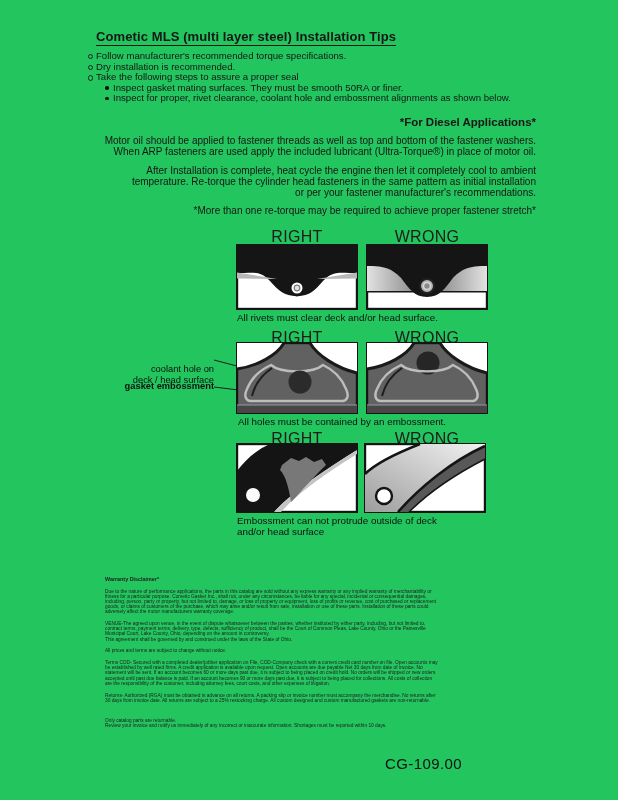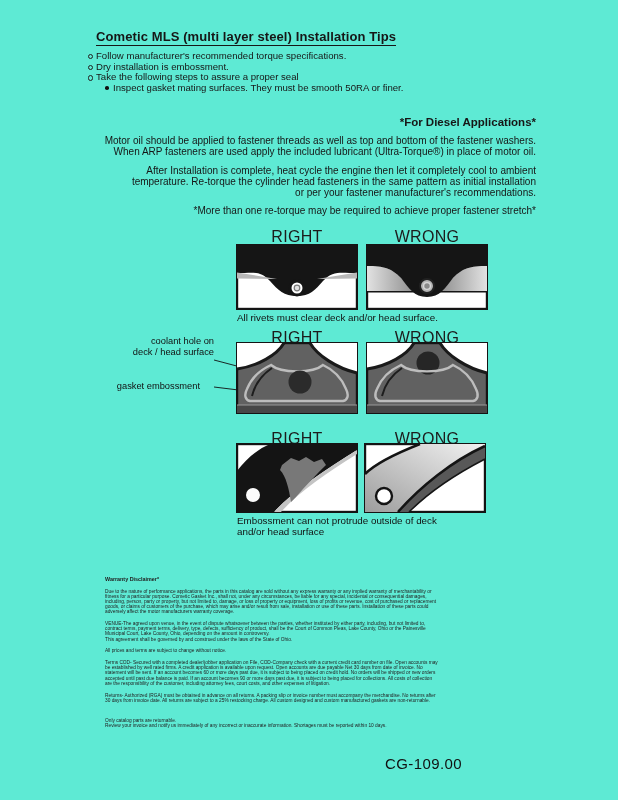--- a/index.html
+++ b/index.html
@@ -1,17 +1,17 @@
 <!DOCTYPE html>
 <html><head>
 <meta charset="utf-8">
 <style>
   html,body{margin:0;padding:0;background:#e8e8e8;}
   .page{
-    position:relative;width:618px;height:800px;background:#5eead4;
+    position:relative;width:618px;height:800px;background:#22c55e;
     font-family:"Liberation Sans","DejaVu Sans",sans-serif;color:#161616;
     overflow:hidden;margin:0 auto;
   }
   
   .tips{position:absolute;left:88px;top:27px;width:470px;}
   .doc-title{
     display:inline-block;margin:0 0 5px 8px;font-size:13px;font-weight:bold;
     border-bottom:1.6px solid #161616;padding-bottom:1px;letter-spacing:.1px;
   }
   .bullet-row{display:flex;align-items:flex-start;line-height:10.6px;font-size:9.6px;}
@@ -47,33 +47,39 @@
     <div class="bullet-row">
       <span class="b-mark">
           <span class="b-circle"></span>
         </span>
       <span>Follow manufacturer's recommended torque specifications.</span>
     </div>
     <div class="bullet-row">
       <span class="b-mark">
           <span class="b-circle"></span>
         </span>
-      <span>Dry installation is embossment.</span>
+      <span>Dry installation is recommended.</span>
     </div>
     <div class="bullet-row">
       <span class="b-mark">
           <span class="b-circle"></span>
         </span>
       <span>Take the following steps to assure a proper seal</span>
     </div>
     <div class="bullet-row sub">
       <span class="b-mark">
           <span class="b-dot"></span>
         </span>
       <span>Inspect gasket mating surfaces.  They must be smooth 50RA or finer.</span>
+    </div>
+    <div class="bullet-row sub">
+      <span class="b-mark">
+          <span class="b-dot"></span>
+        </span>
+      <span>Inspect for proper, rivet clearance, coolant hole and embossment alignments as shown below.</span>
     </div>
   </div>
 
   <div class="diesel">
     <h2 class="diesel-heading">*For Diesel Applications*</h2>
     <p>Motor oil should be applied to fastener threads as well as top and bottom of the fastener washers.
 When ARP fasteners are used apply the included lubricant (Ultra-Torque®) in place of motor oil.</p>
     <p>After Installation is complete, heat cycle the engine then let it completely cool to ambient
 temperature. Re-torque the cylinder head fasteners in the same pattern as initial installation
 or per your fastener manufacturer's recommendations.</p>
@@ -112,23 +118,23 @@
       <path d="M1,1 H121 V22 C104,22 97,24 87,34 C79,44 74,53 61,53 C48,53 43,44 35,34 C25,24 18,22 1,22 Z" fill="#151515"></path>
       <circle cx="61" cy="42" r="7" fill="#b5b5b5" stroke="#222222" stroke-width="2"></circle>
       <circle cx="61" cy="42" r="3.4" fill="#8a8a8a" stroke="#d8d8d8" stroke-width="1.4"></circle>
     </svg>
   </div>
   <div class="dcaption" style="left:237px;top:312px;">All rivets must clear deck and/or head surface.</div>
 
   <div class="dlabel" style="left:236px;top:329px;">RIGHT</div>
   <div class="dlabel" style="left:366px;top:329px;">WRONG</div>
 
-  <div class="annot" style="left:114px;top:336px;">coolant hole on
+  <div class="annot" style="left:114px;top:364px;">coolant hole on
 deck / head surface</div>
-  <div class="annot" style="left:100px;top:381px;">gasket embossment</div>
+  <div class="annot" style="left:114px;top:381px;font-weight:bold;">gasket embossment</div>
   <svg class="leader" width="100" height="48" viewBox="0 0 100 48">
     <line x1="9" y1="8" x2="96" y2="31" stroke="#111" stroke-width="0.9"></line>
     <line x1="9" y1="35" x2="66" y2="42" stroke="#111" stroke-width="0.9"></line>
   </svg>
 
   <div class="dbox" style="left:236px;top:342px;">
     <svg width="122" height="72" viewBox="0 0 122 72">
       <rect x="1" y="1" width="120" height="70" fill="#616161" stroke="#141414" stroke-width="2.4"></rect>
       <path d="M1,1 H48 C41,13 22,24 1,27 Z" fill="#ffffff"></path>
       <path d="M48,1 C41,13 22,24 1,27" stroke="#1a1a1a" stroke-width="3" fill="none"></path>
@@ -148,20 +154,21 @@
       <path d="M48,1 C41,13 22,24 1,27" stroke="#1a1a1a" stroke-width="3" fill="none"></path>
       <path d="M121,1 H74 C81,13 100,26 121,31 Z" fill="#ffffff"></path>
       <path d="M74,1 C81,13 100,26 121,31" stroke="#1a1a1a" stroke-width="3" fill="none"></path>
       <rect x="1" y="63" width="120" height="8" fill="#474747"></rect>
       <line x1="1" y1="63" x2="121" y2="63" stroke="#9a9a9a" stroke-width="1"></line>
       <circle cx="62" cy="21" r="11.5" fill="#262626"></circle>
       <path d="M14,59 C9,58 8,53 11,47 C15,37 24,28 35,23 C45,31.5 77,31.5 87,23 C98,28 106,37 110,47 C113,53 112,58 107,59 Z" fill="none" stroke="#bdbdbd" stroke-width="2.4"></path>
       <path d="M16,54 C19,42 27,32 36,26" stroke="#1d1d1d" stroke-width="2" fill="none"></path>
     </svg>
   </div>
+  <div class="dcaption" style="left:238px;top:416px;">All holes must be contained by an embossment.</div>
 
   <div class="dlabel" style="left:236px;top:430px;">RIGHT</div>
   <div class="dlabel" style="left:366px;top:430px;">WRONG</div>
 
   <div class="dbox" style="left:236px;top:443px;">
     <svg width="122" height="70" viewBox="0 0 122 70">
       <rect x="1" y="1" width="120" height="68" fill="#ffffff" stroke="#141414" stroke-width="2.4"></rect>
       <path d="M34,1 H121 V7 C88,28 57,48 38,69 H1 V28 C10,16 22,6 34,1 Z" fill="#141414"></path>
       <path d="M121,11 C90,30 62,50 45,69 L38,69 C57,48 88,28 121,7 Z" fill="#c4c4c4"></path>
       <path d="M46,22 L55,15 L63,18 L70,14 L78,19 L86,16 L90,22 C81,31 70,42 60,54 L55,59 C53,46 50,33 44,27 Z" fill="#787878"></path>

